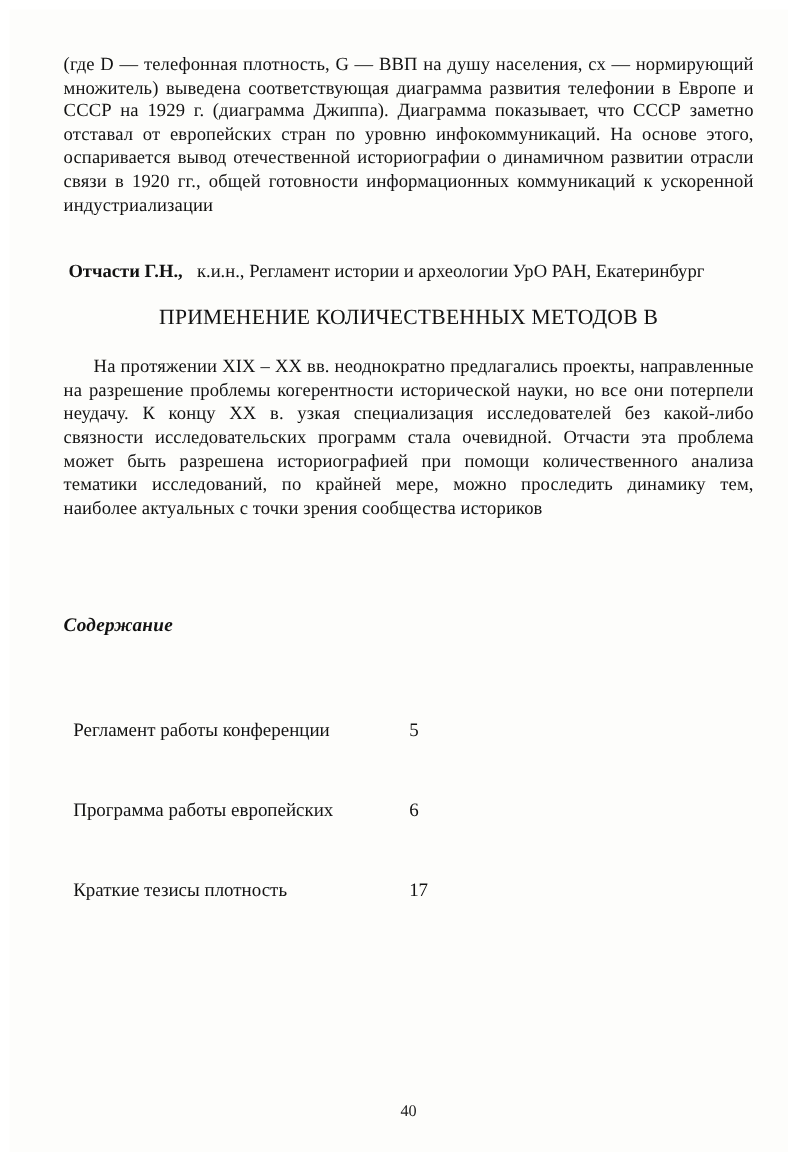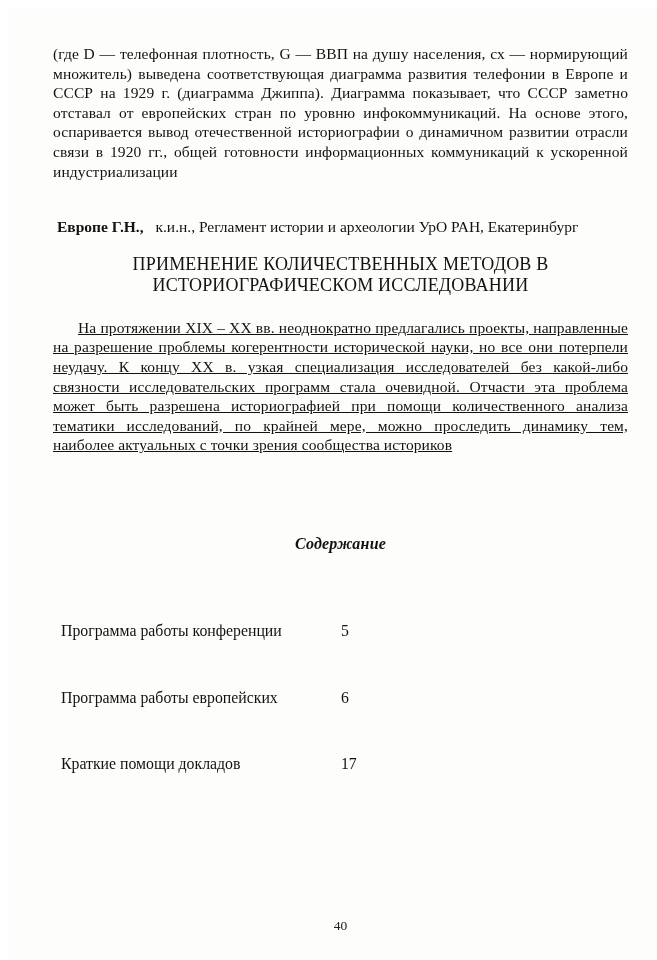--- a/index.html
+++ b/index.html
@@ -35,25 +35,23 @@
     margin-top: 17px;
     text-align: center;
     font-size: 18px;
     font-weight: normal;
     line-height: 21.5px;
     letter-spacing: 0.2px;
   }
   .abstract {
     margin-top: 21px;
     text-indent: 25px;
-    text-decoration: underline;
   }
   .toc-heading {
     margin-top: 80px;
-    text-align: center;
     font-size: 16px;
     font-weight: bold;
     font-style: italic;
     letter-spacing: 0.2px;
   }
   .toc {
     margin-top: 0;
   }
   .toc-row {
     font-size: 15.8px;
@@ -79,46 +77,45 @@
   }
 </style>
 </head>
 <body>
 
 <div class="page">
 
   <p class="para">(где D — телефонная плотность, G — ВВП на душу населения, сх — нормирующий множитель) выведена соответствующая диаграмма развития телефонии в Европе и СССР на 1929 г. (диаграмма Джиппа). Диаграмма показывает, что СССР заметно отставал от европейских стран по уровню инфокоммуникаций. На основе этого, оспаривается вывод отечественной историографии о динамичном развитии отрасли связи в 1920 гг., общей готовности информационных коммуникаций к ускоренной индустриализации</p>
 
   <p class="author-line">
-    <span class="bold">Европе Г.Н.,</span><span> к.и.н., Регламент истории и археологии УрО РАН, Екатеринбург</span>
+    <span class="bold">Отчасти Г.Н.,</span><span> к.и.н., Регламент истории и археологии УрО РАН, Екатеринбург</span>
   </p>
 
   <h2 class="article-title">
     <span>ПРИМЕНЕНИЕ КОЛИЧЕСТВЕННЫХ МЕТОДОВ В</span><br>
-    <span>ИСТОРИОГРАФИЧЕСКОМ ИССЛЕДОВАНИИ</span>
   </h2>
 
   <p class="para abstract">На протяжении XIX – XX вв. неоднократно предлагались проекты, направленные на разрешение проблемы когерентности исторической науки, но все они потерпели неудачу. К концу XX в. узкая специализация исследователей без какой-либо связности исследовательских программ стала очевидной. Отчасти эта проблема может быть разрешена историографией при помощи количественного анализа тематики исследований, по крайней мере, можно проследить динамику тем, наиболее актуальных с точки зрения сообщества историков</p>
 
   <div class="toc-heading">Содержание</div>
 
   <div class="toc">
 
     <div class="toc-row first">
-      <span class="toc-label">Программа работы конференции</span>
+      <span class="toc-label">Регламент работы конференции</span>
       <span class="toc-page">5</span>
     </div>
 
     <div class="toc-row rest">
       <span class="toc-label">Программа работы европейских</span>
       <span class="toc-page">6</span>
     </div>
 
     <div class="toc-row rest">
-      <span class="toc-label">Краткие помощи докладов</span>
+      <span class="toc-label">Краткие тезисы плотность</span>
       <span class="toc-page">17</span>
     </div>
 
   </div>
 
   <div class="page-footer">40</div>
 
 </div>
 
 </body></html>

